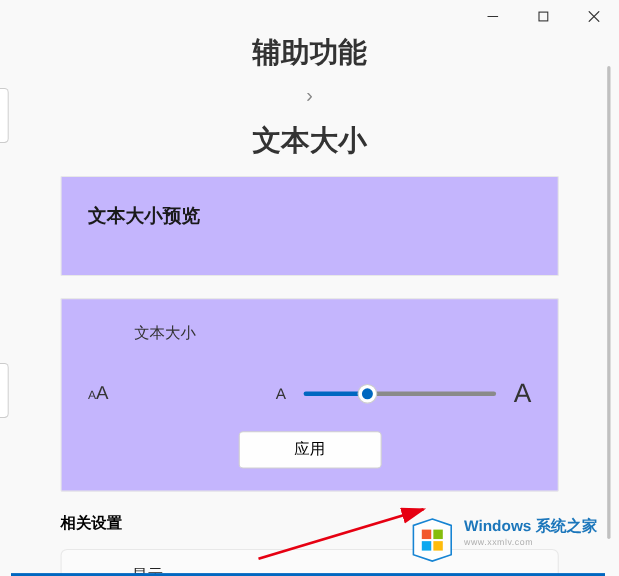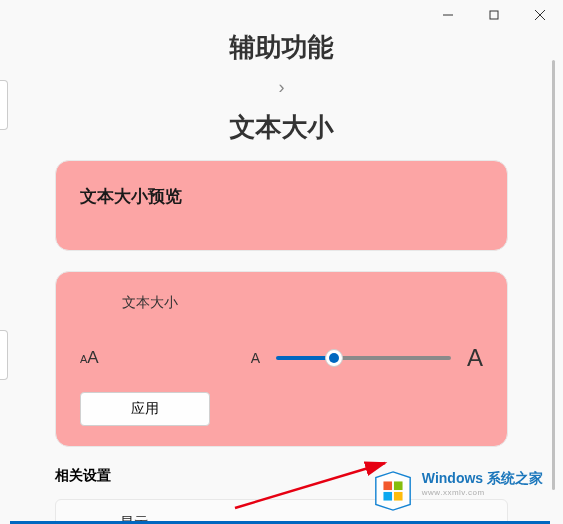--- a/index.html
+++ b/index.html
@@ -65,23 +65,23 @@
       left: 0;
       width: 8px;
       border: 1px solid #ccc;
       border-left: none;
       border-radius: 0 4px 4px 0;
       background: #fff;
     }
     .edge1 { top: 80px; height: 50px; }
     .edge2 { top: 330px; height: 50px; }
     .card {
-      background: #fca5a5;
+      background: #c4b5fd;
       border: 1px solid #e8e8e8;
-      border-radius: 14px;
+      border-radius: 1px;
       padding: 24px;
       margin-bottom: 20px;
     }
     .card-title {
       font-size: 17px;
       font-weight: 600;
       margin-bottom: 18px;
       color: #1a1a1a;
     }
     .preview-text {
@@ -151,21 +151,21 @@
       width: 10px;
       height: 10px;
       background: #0067c0;
       border-radius: 50%;
       top: 50%;
       left: 50%;
       transform: translate(-50%, -50%);
     }
     .apply-row {
       display: flex;
-      justify-content: flex-start;
+      justify-content: center;
       margin-top: 20px;
     }
     .apply-btn {
       width: 130px;
       height: 34px;
       border: 1px solid #d0d0d0;
       background: #fefefe;
       border-radius: 4px;
       font-size: 14px;
       cursor: pointer;

